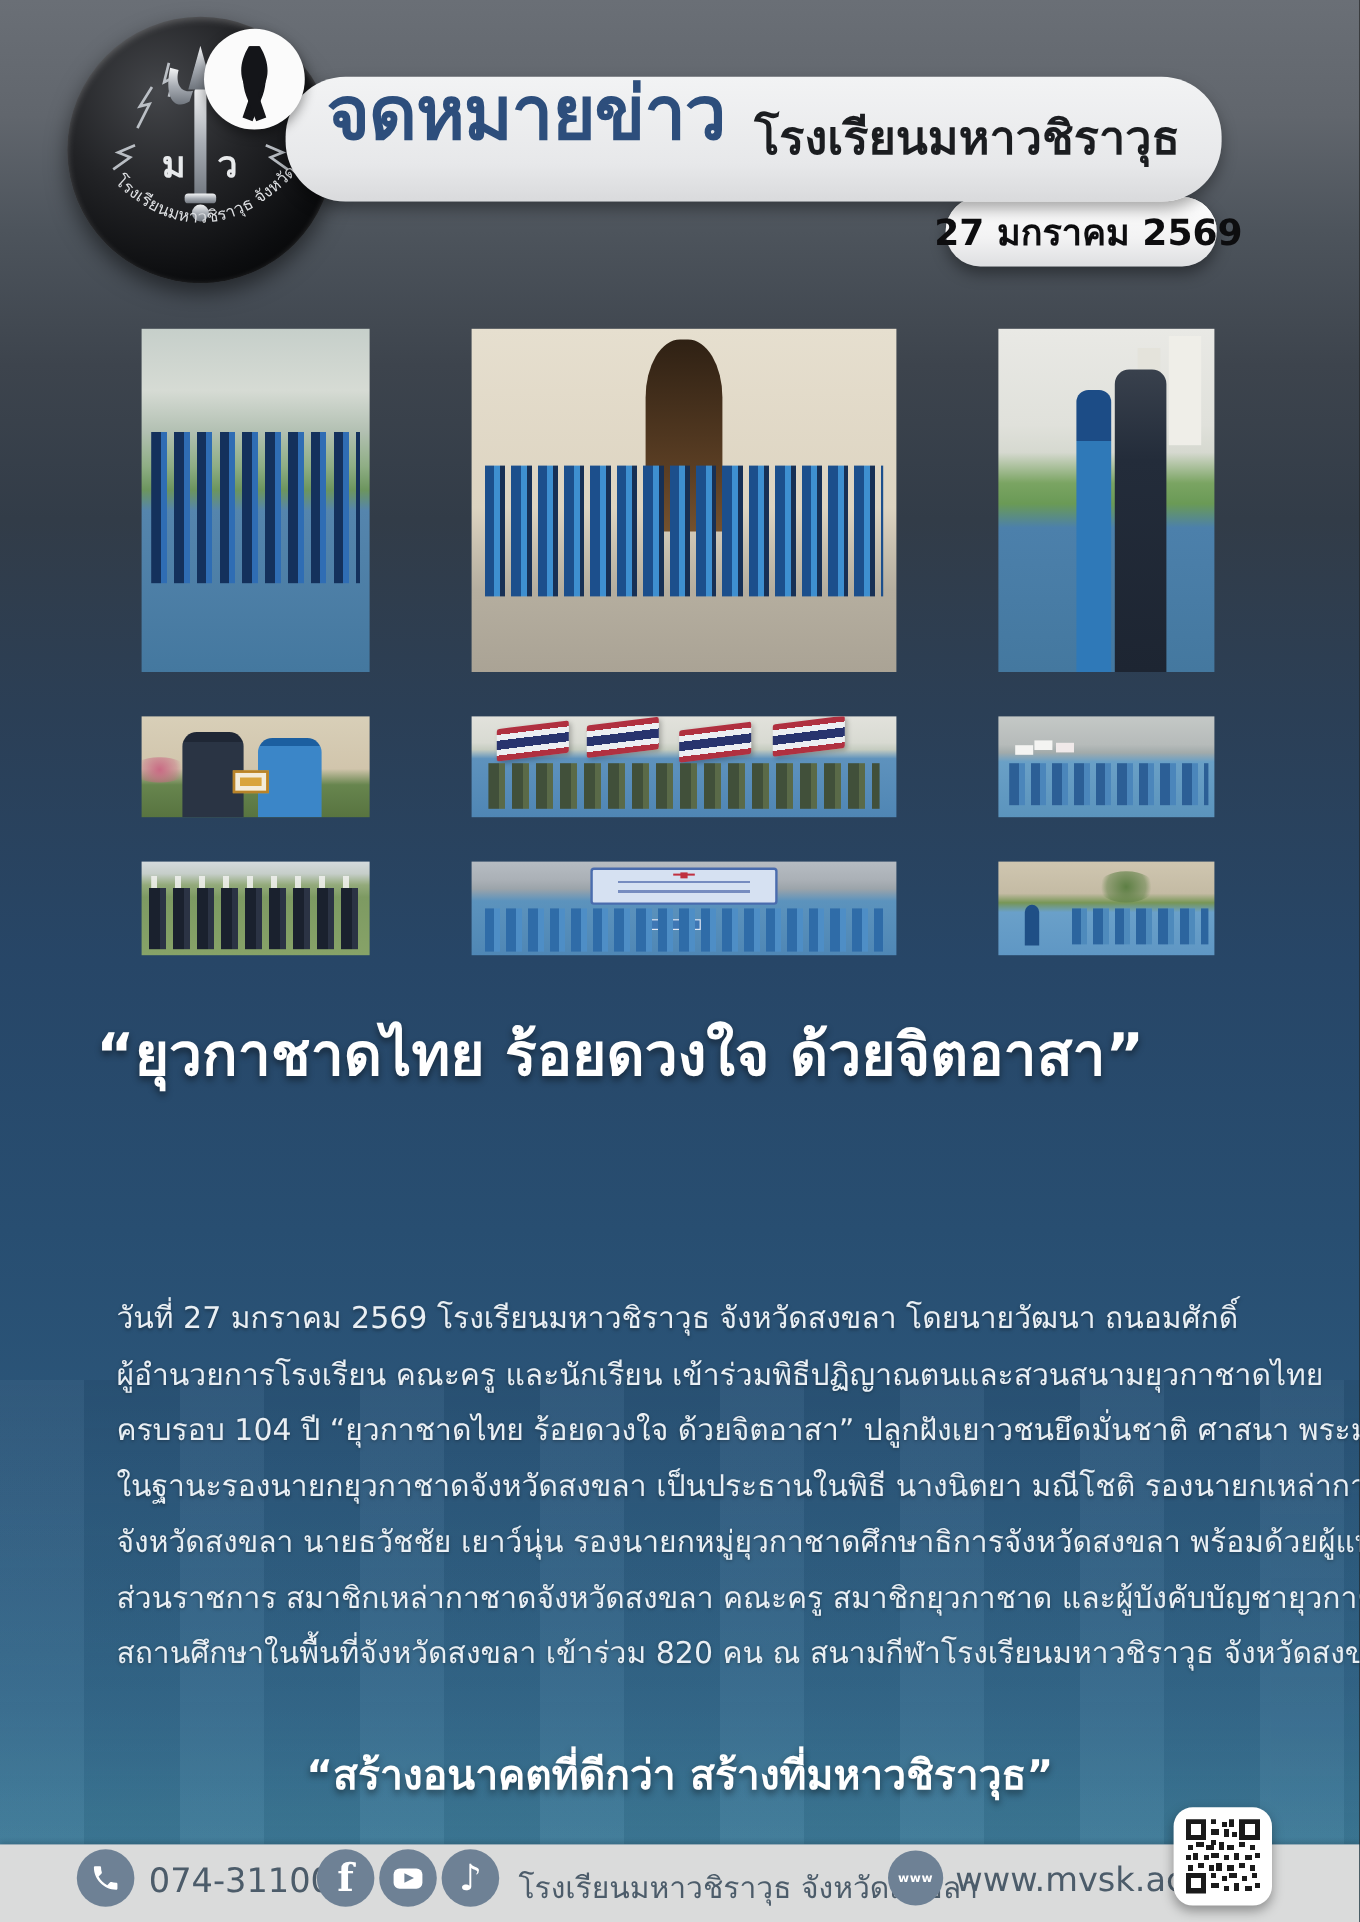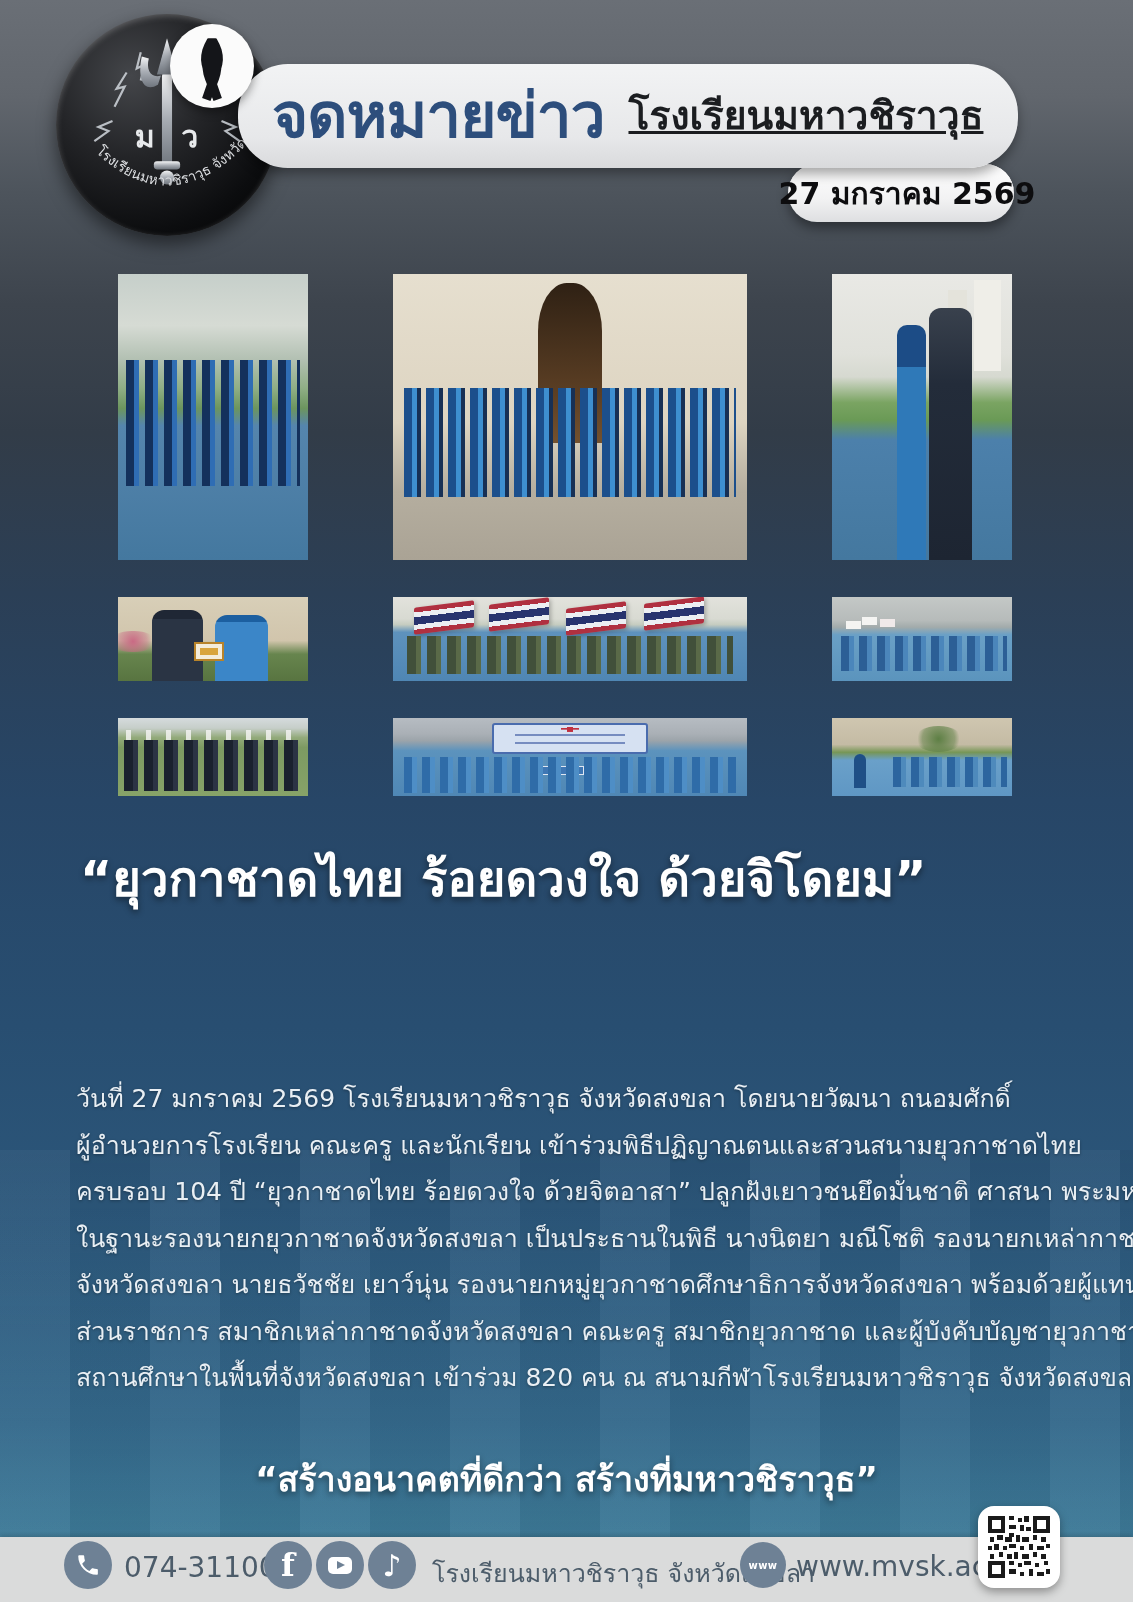--- a/index.html
+++ b/index.html
@@ -30,25 +30,25 @@
   .logo svg{position:absolute;inset:0;}
   .ribbon-badge{
     position:absolute;left:170px;top:24px;width:84px;height:84px;border-radius:50%;
     background:#fbfbfb;box-shadow:0 4px 10px rgba(0,0,0,.4);z-index:3;
   }
   .ribbon-badge svg{position:absolute;inset:10px;}
   .banner{
     position:absolute;left:238px;top:64px;width:780px;height:104px;border-radius:50px;
     background:linear-gradient(180deg,#f2f3f4 0%,#e7e8ea 70%,#d9dadc 100%);
     box-shadow:0 6px 12px rgba(0,0,0,.35);
-    display:flex;align-items:center;padding:0 34px;gap:24px;z-index:2;
+    display:flex;padding:0 34px;gap:24px;z-index:2;
   }
   .banner-title{font-size:62px;font-weight:800;color:#2d4e7c;line-height:1;letter-spacing:-1px;white-space:nowrap;}
   .banner-school{display:flex;flex-direction:column;justify-content:center;line-height:1.02;}
-  .banner-school .name{font-size:39px;font-weight:800;color:#1b1d20;white-space:nowrap;text-decoration:underline;}
+  .banner-school .name{font-size:39px;font-weight:800;color:#1b1d20;white-space:nowrap;}
   .banner-school .prov{font-size:24px;font-weight:800;color:#1b1d20;white-space:nowrap;}
   .english-line{
     position:absolute;left:240px;top:182px;font-size:20px;color:#f2f3f5;
     letter-spacing:.4px;white-space:nowrap;z-index:2;
   }
   .english-line .bold{font-weight:800;}
   .date-pill{
     position:absolute;left:788px;top:164px;width:226px;height:58px;border-radius:29px;
     background:linear-gradient(180deg,#ffffff 0%,#f2f2f3 60%,#dedfe1 100%);
     box-shadow:0 6px 12px rgba(0,0,0,.4), inset 0 1px 0 #fff;
@@ -129,21 +129,21 @@
   .p9 .tree{left:46%;top:10%;width:26%;height:34%;border-radius:50%;
     background:radial-gradient(circle,#5d7f44 0%,rgba(93,127,68,.5) 60%,rgba(0,0,0,0) 78%);}
   .p9 .leader{left:12%;top:46%;width:7%;height:44%;border-radius:6px 6px 0 0;background:#1f4f86;}
   .p9 .crowd{left:34%;right:3%;top:50%;height:38%;
     background:repeating-linear-gradient(90deg,#2c659f 0 8px,#4e8abc 8px 13px,rgba(0,0,0,0) 13px 18px);}
 
   
   .headline{position:absolute;left:80px;top:843px;width:1000px;color:#ffffff;}
   .headline div{font-size:49px;font-weight:800;line-height:74px;white-space:nowrap;
     text-shadow:0 3px 6px rgba(0,0,0,.45);}
-  .body-text{position:absolute;left:76px;top:1076px;width:1010px;color:#e9eff4;}
+  .body-text{position:absolute;left:97px;top:1076px;width:1010px;color:#e9eff4;}
   .body-text div{font-size:25px;font-weight:400;line-height:46.5px;white-space:nowrap;
     text-shadow:0 1px 3px rgba(0,0,0,.35);}
   .slogan{position:absolute;left:0;right:0;top:1452px;text-align:center;color:#ffffff;
     font-size:34px;font-weight:800;text-shadow:0 3px 6px rgba(0,0,0,.45);}
 
   
   .footer-bar{position:absolute;left:0;right:0;top:1537px;height:65px;background:#dadbdb;
     box-shadow:0 -2px 4px rgba(0,0,0,.15);}
   .circle-icon{position:absolute;width:48px;height:48px;border-radius:50%;background:#6e8195;
     display:flex;align-items:center;justify-content:center;color:#fff;z-index:4;}
@@ -258,21 +258,21 @@
       <div class="crowd"></div>
     </figure>
     <figure class="ph p9" title="Youth Red Cross unit marching past the school building with a leader in front">
       <div class="tree"></div>
       <div class="leader"></div>
       <div class="crowd"></div>
     </figure>
   </div>
 
   <div class="headline">
-    <div>“ยุวกาชาดไทย ร้อยดวงใจ ด้วยจิโดยม”</div>
+    <div>“ยุวกาชาดไทย ร้อยดวงใจ ด้วยจิตอาสา”</div>
   </div>
 
   <div class="body-text">
     <div>วันที่ 27 มกราคม 2569 โรงเรียนมหาวชิราวุธ จังหวัดสงขลา โดยนายวัฒนา ถนอมศักดิ์</div>
     <div>ผู้อำนวยการโรงเรียน คณะครู และนักเรียน เข้าร่วมพิธีปฏิญาณตนและสวนสนามยุวกาชาดไทย</div>
     <div>ครบรอบ 104 ปี “ยุวกาชาดไทย ร้อยดวงใจ ด้วยจิตอาสา” ปลูกฝังเยาวชนยึดมั่นชาติ ศาสนา พระมหากษัตริย์</div>
     <div>ในฐานะรองนายกยุวกาชาดจังหวัดสงขลา เป็นประธานในพิธี นางนิตยา มณีโชติ รองนายกเหล่ากาชาด</div>
     <div>จังหวัดสงขลา นายธวัชชัย เยาว์นุ่น รองนายกหมู่ยุวกาชาดศึกษาธิการจังหวัดสงขลา พร้อมด้วยผู้แทน</div>
     <div>ส่วนราชการ สมาชิกเหล่ากาชาดจังหวัดสงขลา คณะครู สมาชิกยุวกาชาด และผู้บังคับบัญชายุวกาชาดจาก</div>
     <div>สถานศึกษาในพื้นที่จังหวัดสงขลา เข้าร่วม 820 คน ณ สนามกีฬาโรงเรียนมหาวชิราวุธ จังหวัดสงขลา</div>

